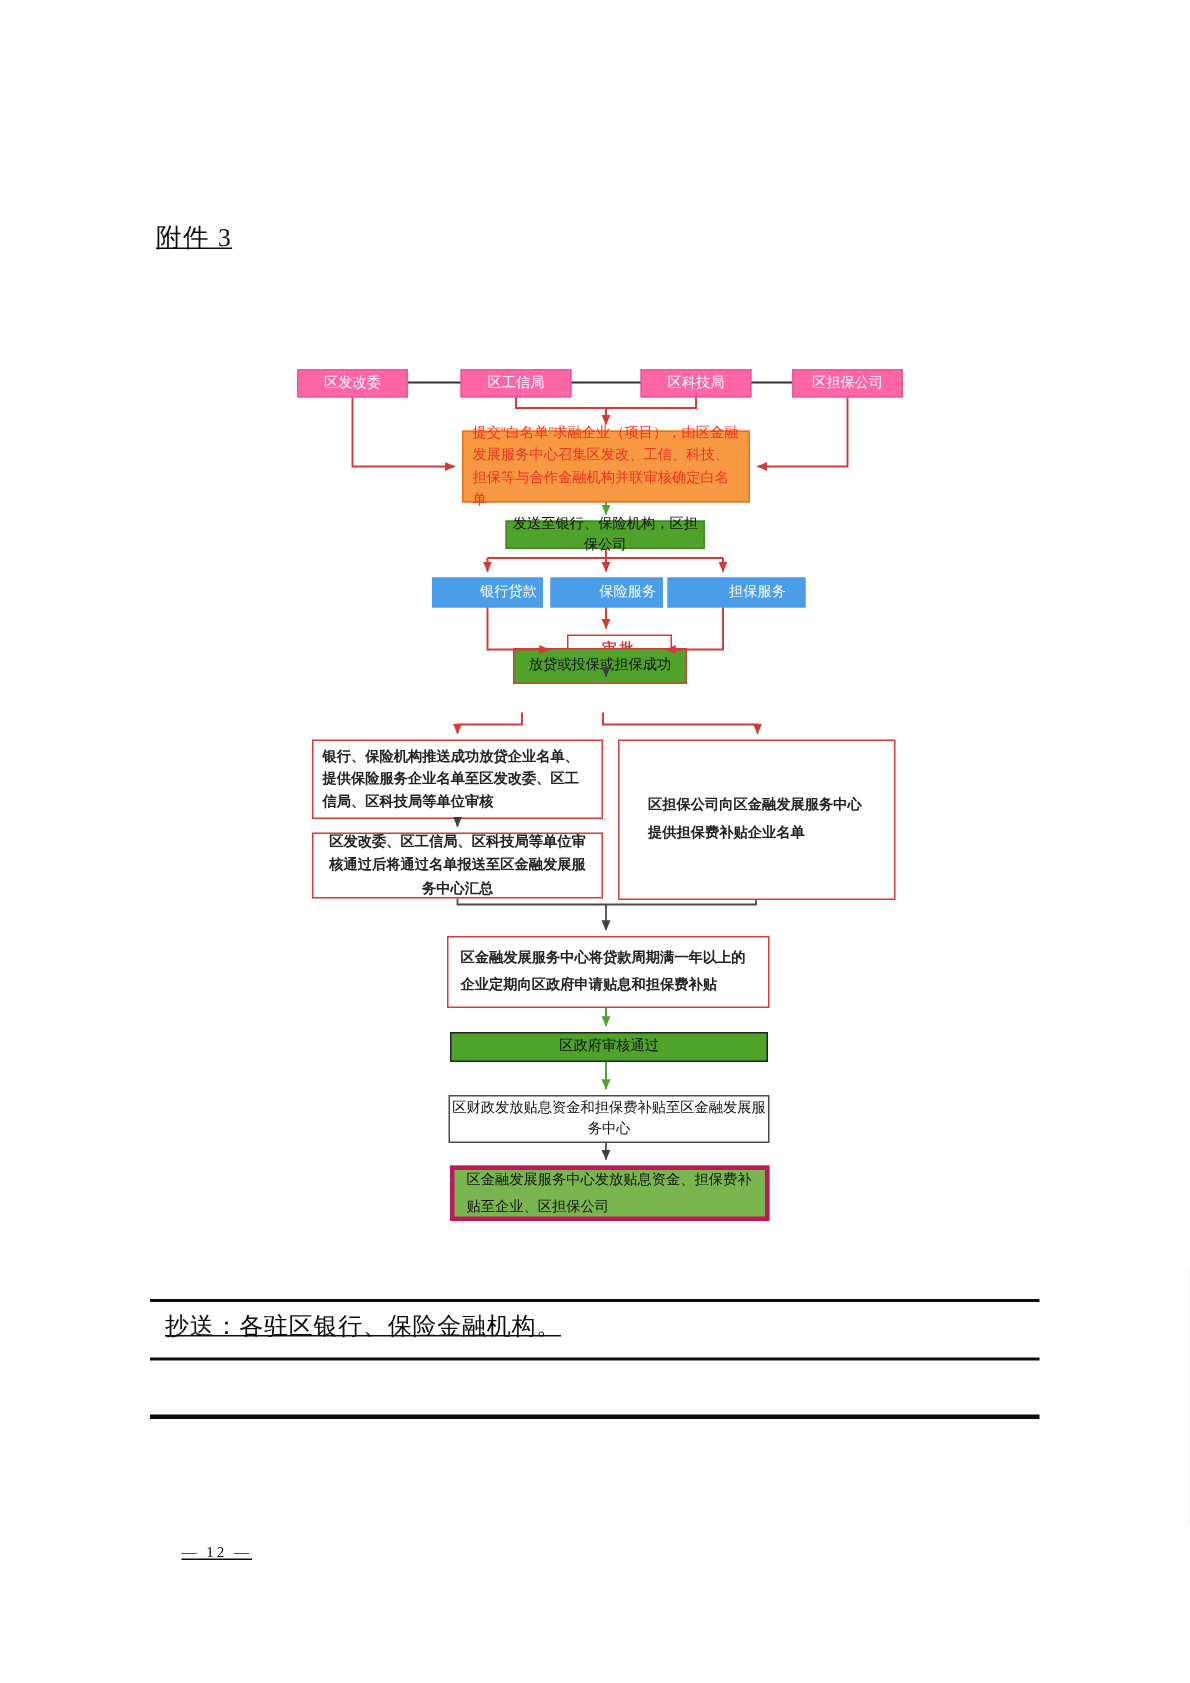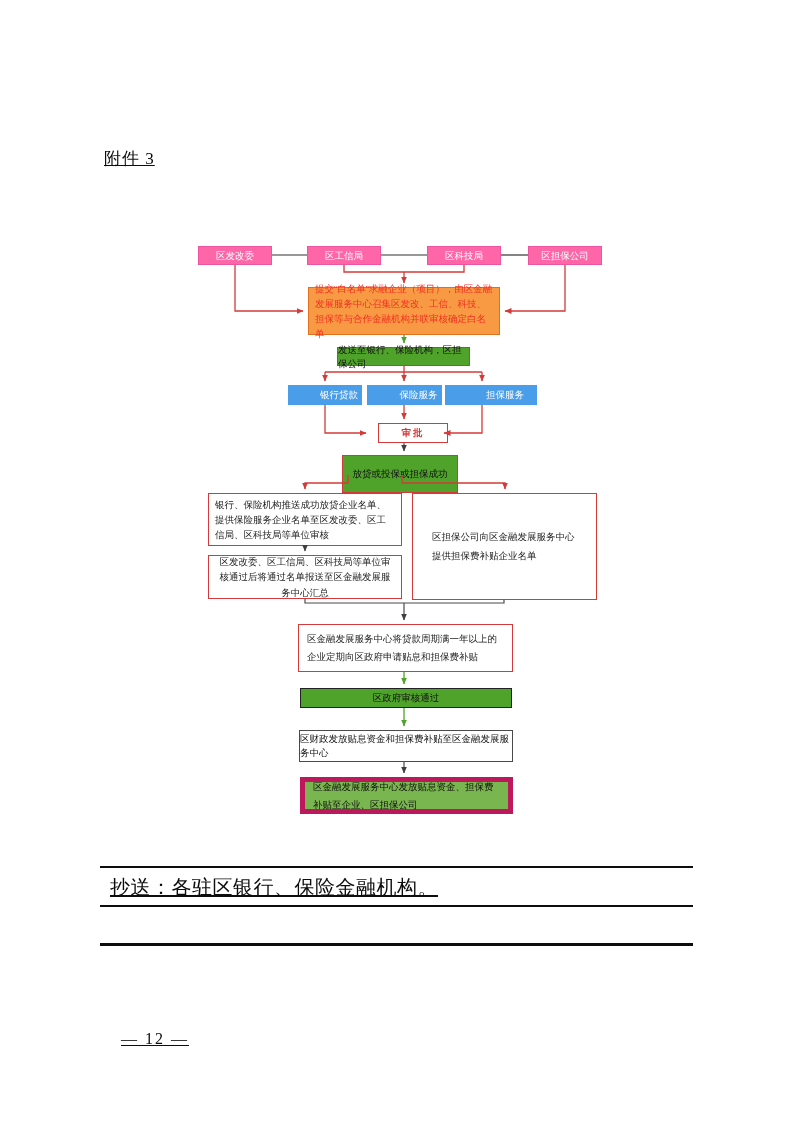--- a/index.html
+++ b/index.html
@@ -13,48 +13,48 @@
 
   .attach { position:absolute; left:104px; top:147px; font-size:17px; letter-spacing:1px; }
   .chart-title {
     position:absolute; left:250px; top:206px; width:310px; text-align:center;
     font-size:16px; font-weight:bold; color:var(--title-red); letter-spacing:1px;
   }
 
   .box {
     position:absolute; box-sizing:border-box;
     display:flex; align-items:center; justify-content:center;
-    text-align:left; font-size:9.5px; line-height:1.45; z-index:2;
+    text-align:center; font-size:9.5px; line-height:1.45; z-index:2;
   }
   .talign-left { text-align:left; justify-content:flex-start; }
 
   .pink  { background:var(--pink); border:1px solid var(--pink-border); color:#ffffff; }
   .blue  { background:var(--blue); border:1px solid var(--blue); color:#ffffff;padding-left:28px; }
   .green { background:var(--green); border:1px solid var(--green-border); color:#101010; }
 
   .orange-box {
     background:var(--orange); border:1px solid var(--orange-border);
     color:var(--orange-text); padding:3px 6px; line-height:1.6;
   }
-  .red-border   { border:1.5px solid var(--accent-red); background:#ffffff; color:#222; }
+  .red-border   { border:1.5px solid var(--accent-red); background:#ffffff; color:#222;font-weight:bold; }
   .approval     { color:var(--accent-red); font-weight:bold; letter-spacing:2px; }
   .success      { background:var(--green); border:1.5px solid var(--accent-red); color:#101010; }
   .gov          { background:var(--green); border:1px solid #222; color:#101010; }
   .treasury     { background:#ffffff; border:1px solid #4a4a4a; color:#101010; }
-  .final        { background:var(--light-green); border:5px solid #be185d; color:#101010; }
+  .final        { background:var(--light-green); border:3px solid #be185d; color:#101010; }
 
   .connectors { position:absolute; left:0; top:0; z-index:3; pointer-events:none; }
 
   .rule { position:absolute; left:100px; width:593px; background:#0d0d0d; }
-  .cc-line   { position:absolute; left:110px; top:874px; font-size:20px; letter-spacing:0.5px; }
+  .cc-line   { position:absolute; left:110px; top:874px; font-size:16px; letter-spacing:0.5px; }
   .issuer-row{
     position:absolute; left:118px; top:915px; width:567px;
     display:flex; justify-content:space-between; font-size:16px; letter-spacing:0.5px;
   }
-  .page-num  { position:absolute; left:121px; top:1030px; font-size:16px; letter-spacing:2px;text-align:right; }
+  .page-num  { position:absolute; left:121px; top:1030px; font-size:10px; letter-spacing:2px;text-align:right; }
 </style>
 </head>
 <body>
 
 <div class="page">
 
   <div class="attach doc-text">附件 3</div>
 
 
   <div class="box pink" style="left:198px; top:246px; width:74px; height:19px;">区发改委</div>
@@ -65,21 +65,21 @@
   <div class="box orange-box talign-left" style="left:308px; top:287px; width:192px; height:48px;">提交“白名单”求融企业（项目），由区金融发展服务中心召集区发改、工信、科技、担保等与合作金融机构并联审核确定白名单</div>
 
   <div class="box green" style="left:337px; top:347px; width:133px; height:19px;">发送至银行、保险机构，区担保公司</div>
 
   <div class="box blue" style="left:288px; top:385px; width:74px; height:20px;">银行贷款</div>
   <div class="box blue" style="left:367px; top:385px; width:75px; height:20px;">保险服务</div>
   <div class="box blue" style="left:445px; top:385px; width:92px; height:20px;">担保服务</div>
 
   <div class="box red-border approval" style="left:378px; top:423px; width:70px; height:20px;">审批</div>
 
-  <div class="box success" style="left:342px; top:455px; width:116px; height:38px;">放贷或投保或担保成功</div>
+  <div class="box success" style="left:342px; top:432px; width:116px; height:24px;">放贷或投保或担保成功</div>
 
   <div class="box red-border talign-left" style="left:208px; top:493px; width:194px; height:53px; padding:4px 6px; line-height:1.6;">银行、保险机构推送成功放贷企业名单、提供保险服务企业名单至区发改委、区工信局、区科技局等单位审核</div>
   <div class="box red-border talign-left" style="left:208px; top:555px; width:194px; height:44px; padding:4px 6px; line-height:1.65;text-align:center;">区发改委、区工信局、区科技局等单位审核通过后将通过名单报送至区金融发展服务中心汇总</div>
 
   <div class="box red-border talign-left" style="left:298px; top:624px; width:215px; height:48px; padding:4px 8px; line-height:1.85;">区金融发展服务中心将贷款周期满一年以上的企业定期向区政府申请贴息和担保费补贴</div>
 
   <div class="box red-border talign-left" style="left:412px; top:493px; width:185px; height:107px; padding:0 19px; line-height:1.9;">区担保公司向区金融发展服务中心提供担保费补贴企业名单</div>
 
   <div class="box gov" style="left:300px; top:688px; width:212px; height:20px;">区政府审核通过</div>
 

